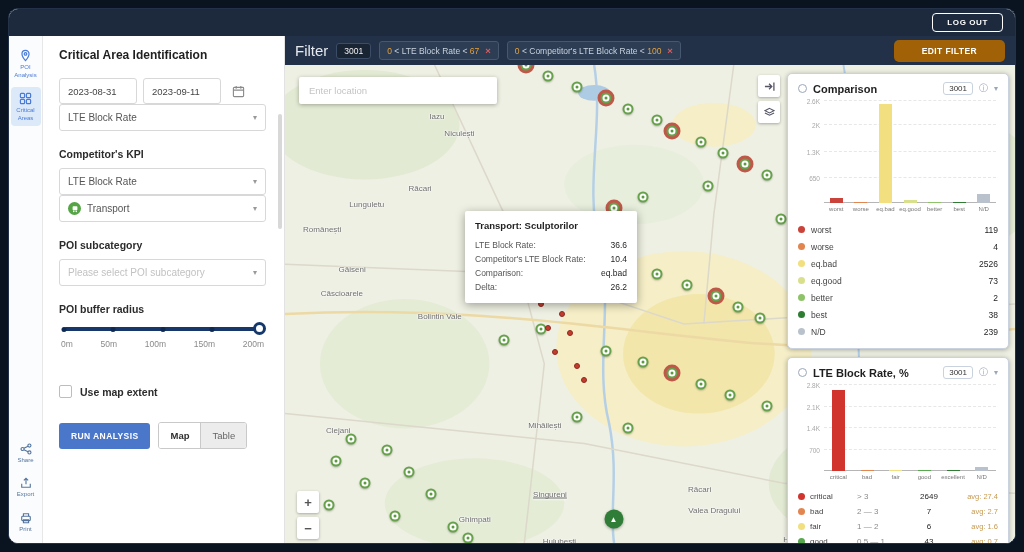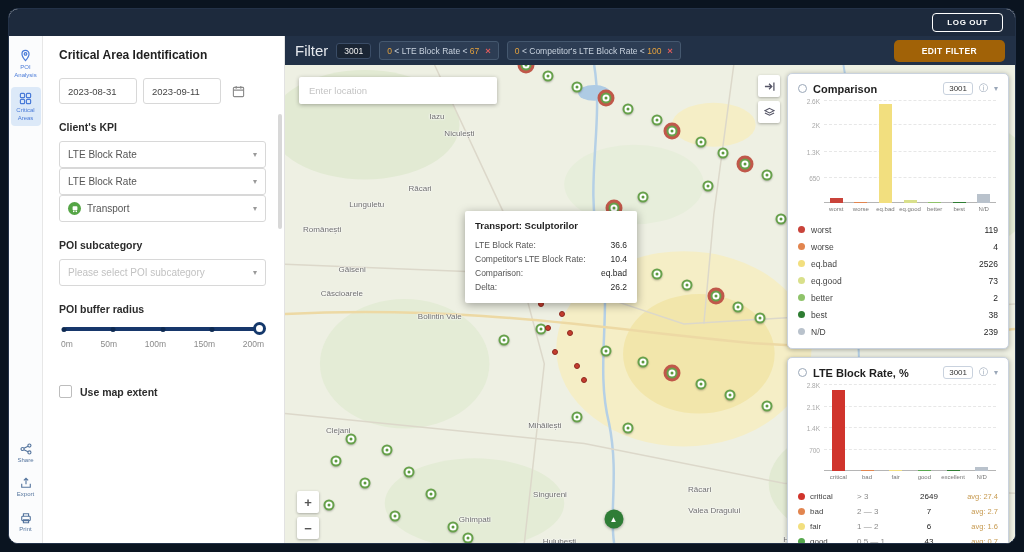--- a/index.html
+++ b/index.html
@@ -209,26 +209,26 @@
         <div class="date-input">2023-08-31</div>
         <div class="date-input">2023-09-11</div>
         <span class="cal-btn">
           <svg width="13" height="13" viewBox="0 0 14 14" fill="none" stroke="currentColor" stroke-width="1.2">
               <rect x="1.5" y="2.5" width="11" height="10" rx="1"></rect>
               <path d="M1.5 5.5 H12.5 M4.5 1 V4 M9.5 1 V4"></path>
             </svg>
         </span>
       </div>
 
-      <div class="field-label">Client's KPI</div>
       <div class="select">
         <span class="sel-text">LTE Block Rate</span>
         <span class="chev">▾</span>
       </div>
 
+      <div class="field-label">Competitor's KPI</div>
       <div class="select">
         <span class="sel-text">LTE Block Rate</span>
         <span class="chev">▾</span>
       </div>
 
       <div class="select">
         <span class="poi-ico">
           <svg width="8" height="8" viewBox="0 0 10 10" fill="#fff">
               <rect x="2" y="1.5" width="6" height="5" rx="1"></rect>
               <circle cx="3.4" cy="8" r="1"></circle>
@@ -261,20 +261,27 @@
             <span>150m</span>
             <span>200m</span>
           </div>
       </div>
 
       <div class="cb-row">
         <span class="cb"></span>
         <span class="cb-label">Use map extent</span>
       </div>
 
+      <div class="btn-row">
+        <button class="run-btn">RUN ANALYSIS</button>
+        <div class="seg">
+          <span class="seg-btn">Map</span>
+          <span class="seg-btn inactive">Table</span>
+        </div>
+      </div>
     </div>
 
     <div class="main">
 
       <div class="filterbar">
         <span class="filter-label">Filter</span>
         <span class="filter-val">3001</span>
         <span id="chips" style="display:flex;gap:8px;">
             <span class="chip">
               <span><span class="num">0</span> &lt; LTE Block Rate &lt; <span class="num">67</span></span>
@@ -315,21 +322,21 @@
             <div class="maplabel" style="left: 20.8%; top: 10.6%;">Iazu</div>
             <div class="maplabel" style="left: 23.9%; top: 14.3%;">Niculești</div>
             <div class="maplabel" style="left: 18.5%; top: 25.7%;">Răcari</div>
             <div class="maplabel" style="left: 11.2%; top: 29%;">Lunguletu</div>
             <div class="maplabel" style="left: 5.1%; top: 34.4%;">Românești</div>
             <div class="maplabel" style="left: 9.2%; top: 42.7%;">Găiseni</div>
             <div class="maplabel" style="left: 7.8%; top: 47.7%;">Căscioarele</div>
             <div class="maplabel" style="left: 21.2%; top: 52.5%;">Bolintin Vale</div>
             <div class="maplabel" style="left: 7.3%; top: 76.3%;">Clejani</div>
             <div class="maplabel" style="left: 35.6%; top: 75.3%;">Mihăilești</div>
-            <div class="maplabel" style="left: 36.3%; top: 89.8%;">Singureni</div>
+            <div class="maplabel" style="left: 36.3%; top: 89.8%; text-decoration: underline;">Singureni</div>
             <div class="maplabel" style="left: 26%; top: 95%;">Ghimpati</div>
             <div class="maplabel" style="left: 37.6%; top: 99.5%;">Hulubești</div>
             <div class="maplabel" style="left: 56.8%; top: 88.8%;">Răcari</div>
             <div class="maplabel" style="left: 58.8%; top: 93%;">Valea Dragului</div>
             <div class="maplabel" style="left: 64.3%; top: 99.2%; margin-left: 44px;">Hotarele</div>
           </div>
         <div id="markers">
             <div class="mk mk-c" style="left: 33%; top: 4%;"></div>
             <div class="mk mk-n" style="left: 36%; top: 2%;"></div>
             <div class="mk mk-n" style="left: 40%; top: 7%;"></div>

